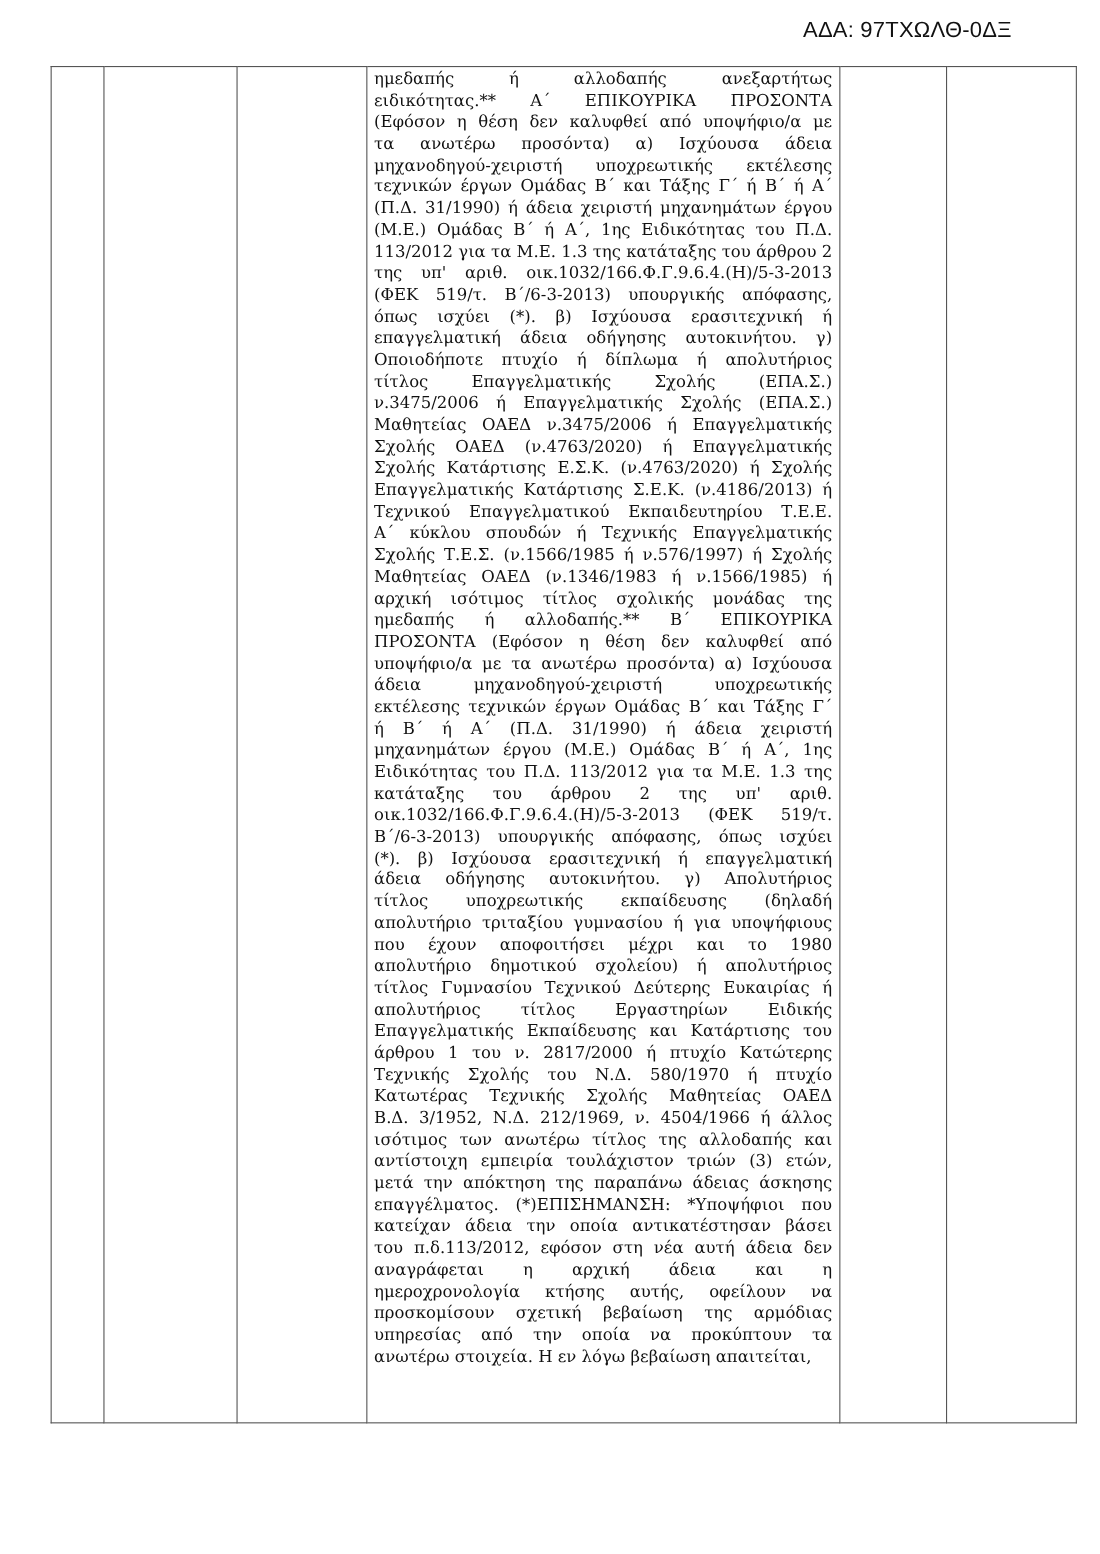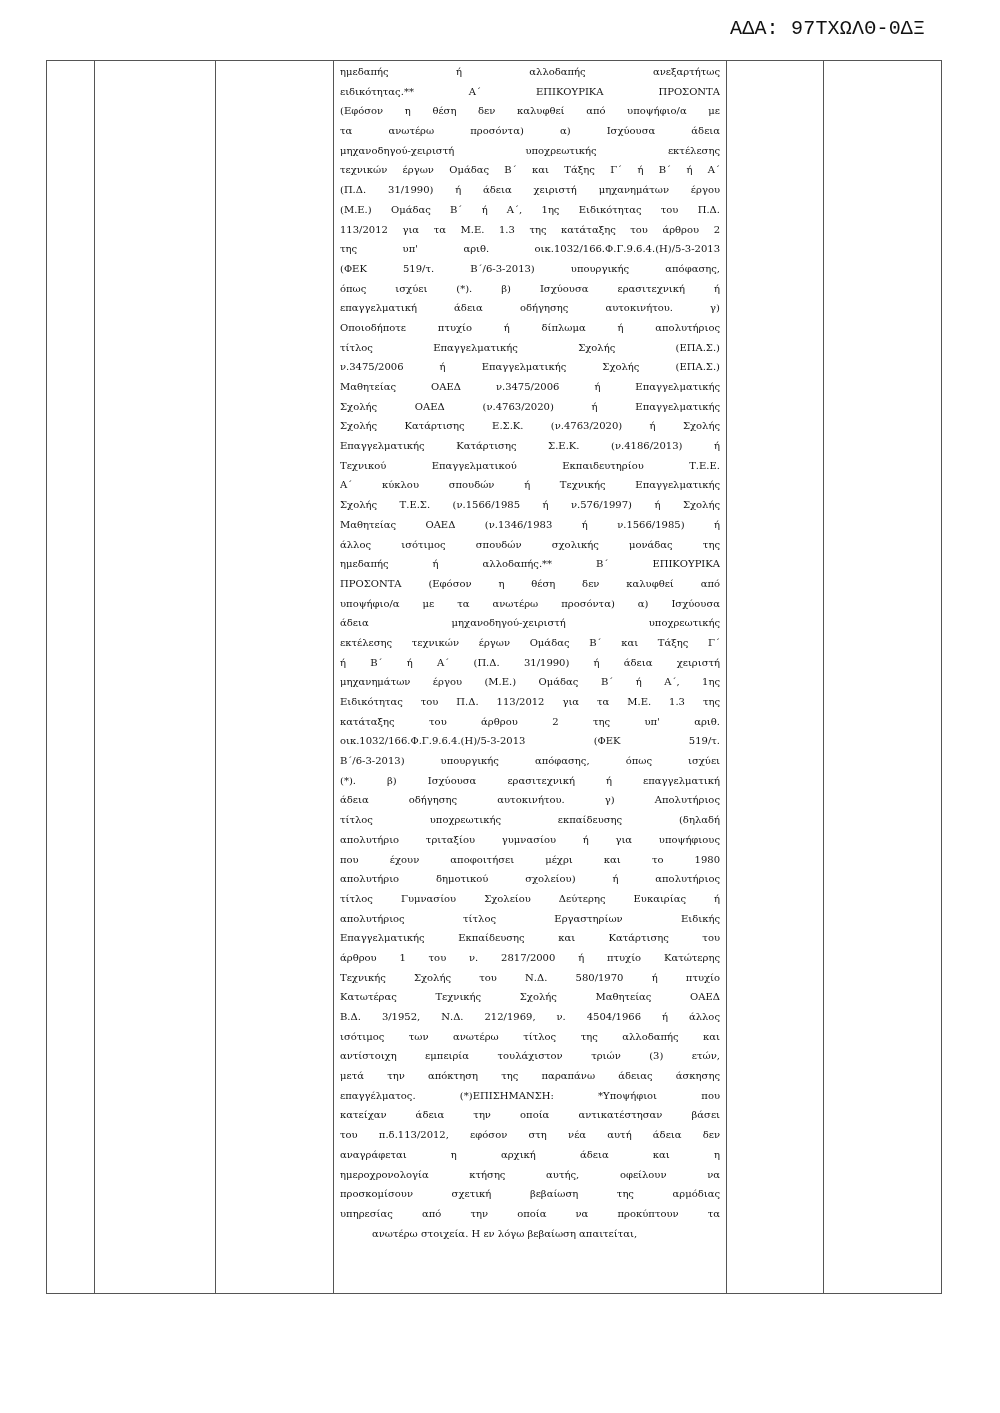--- a/index.html
+++ b/index.html
@@ -1,43 +1,43 @@
 <!DOCTYPE html>
 <html><head>
   <meta charset="utf-8">
   <style>
     html, body { margin: 0; padding: 0; background: #ffffff; }
     body { width: 1000px; height: 1413px; position: relative; overflow: hidden; }
     .page-ref {
       position: absolute; top: 17px; left: 730px;
-      font-family: Liberation Mono, monospace;
+      font-family: Liberation Sans, sans-serif;
       font-size: 20px; color: #111; letter-spacing: 0.2px;
     }
     .doc-table {
       position: absolute; top: 60px; left: 46px;
       border-collapse: collapse; table-layout: fixed;
     }
     .doc-table td {
       border: 1.5px solid #555; padding: 0; vertical-align: top;
       height: 1232px;
     }
     .c1 { width: 47px; } .c2 { width: 120px; } .c3 { width: 117px; }
     .c4 { width: 392px; } .c5 { width: 96px; } .c6 { width: 117px; }
     .text-cell { padding: 0 !important; }
     .lines {
       padding: 1px 6px 0 6px;
       font-family: "DejaVu Serif", "Liberation Serif", serif;
-      font-size: 10px; color: #111;
+      font-size: 15px; color: #111;
     }
     .line {
       display: block; height: 19.7px; line-height: 19.7px;
       text-align: justify; text-align-last: justify; white-space: nowrap;
       overflow: hidden;
     }
-    .line.last { text-align-last: left; margin-left: 32px; }
+    .line.last { text-align-last: left; }
   </style>
 </head>
 <body>
 
 <div class="page-ref">ΑΔΑ: 97ΤΧΩΛΘ-0ΔΞ</div>
 
 <table class="doc-table">
   <tbody>
       <tr>
     <td class="c1"></td>
@@ -62,39 +62,39 @@
             <span class="line">τίτλος Επαγγελματικής Σχολής (ΕΠΑ.Σ.)</span>
             <span class="line">ν.3475/2006 ή Επαγγελματικής Σχολής (ΕΠΑ.Σ.)</span>
             <span class="line">Μαθητείας ΟΑΕΔ ν.3475/2006 ή Επαγγελματικής</span>
             <span class="line">Σχολής ΟΑΕΔ (ν.4763/2020) ή Επαγγελματικής</span>
             <span class="line">Σχολής Κατάρτισης Ε.Σ.Κ. (ν.4763/2020) ή Σχολής</span>
             <span class="line">Επαγγελματικής Κατάρτισης Σ.Ε.Κ. (ν.4186/2013) ή</span>
             <span class="line">Τεχνικού Επαγγελματικού Εκπαιδευτηρίου Τ.Ε.Ε.</span>
             <span class="line">Α΄ κύκλου σπουδών ή Τεχνικής Επαγγελματικής</span>
             <span class="line">Σχολής Τ.Ε.Σ. (ν.1566/1985 ή ν.576/1997) ή Σχολής</span>
             <span class="line">Μαθητείας ΟΑΕΔ (ν.1346/1983 ή ν.1566/1985) ή</span>
-            <span class="line">άλλος ισότιμος σπουδών σχολικής μονάδας της</span>
+            <span class="line">αρχική ισότιμος τίτλος σχολικής μονάδας της</span>
             <span class="line">ημεδαπής ή αλλοδαπής.** Β΄ ΕΠΙΚΟΥΡΙΚΑ</span>
             <span class="line">ΠΡΟΣΟΝΤΑ (Εφόσον η θέση δεν καλυφθεί από</span>
             <span class="line">υποψήφιο/α με τα ανωτέρω προσόντα) α) Ισχύουσα</span>
             <span class="line">άδεια μηχανοδηγού-χειριστή υποχρεωτικής</span>
             <span class="line">εκτέλεσης τεχνικών έργων Ομάδας Β΄ και Τάξης Γ΄</span>
             <span class="line">ή Β΄ ή Α΄ (Π.Δ. 31/1990) ή άδεια χειριστή</span>
             <span class="line">μηχανημάτων έργου (Μ.Ε.) Ομάδας Β΄ ή Α΄, 1ης</span>
             <span class="line">Ειδικότητας του Π.Δ. 113/2012 για τα Μ.Ε. 1.3 της</span>
             <span class="line">κατάταξης του άρθρου 2 της υπ' αριθ.</span>
             <span class="line">οικ.1032/166.Φ.Γ.9.6.4.(Η)/5-3-2013 (ΦΕΚ 519/τ.</span>
             <span class="line">Β΄/6-3-2013) υπουργικής απόφασης, όπως ισχύει</span>
             <span class="line">(*). β) Ισχύουσα ερασιτεχνική ή επαγγελματική</span>
             <span class="line">άδεια οδήγησης αυτοκινήτου. γ) Απολυτήριος</span>
             <span class="line">τίτλος υποχρεωτικής εκπαίδευσης (δηλαδή</span>
             <span class="line">απολυτήριο τριταξίου γυμνασίου ή για υποψήφιους</span>
             <span class="line">που έχουν αποφοιτήσει μέχρι και το 1980</span>
             <span class="line">απολυτήριο δημοτικού σχολείου) ή απολυτήριος</span>
-            <span class="line">τίτλος Γυμνασίου Σχολείου Δεύτερης Ευκαιρίας ή</span>
+            <span class="line">τίτλος Γυμνασίου Τεχνικού Δεύτερης Ευκαιρίας ή</span>
             <span class="line">απολυτήριος τίτλος Εργαστηρίων Ειδικής</span>
             <span class="line">Επαγγελματικής Εκπαίδευσης και Κατάρτισης του</span>
             <span class="line">άρθρου 1 του ν. 2817/2000 ή πτυχίο Κατώτερης</span>
             <span class="line">Τεχνικής Σχολής του Ν.Δ. 580/1970 ή πτυχίο</span>
             <span class="line">Κατωτέρας Τεχνικής Σχολής Μαθητείας ΟΑΕΔ</span>
             <span class="line">Β.Δ. 3/1952, Ν.Δ. 212/1969, ν. 4504/1966 ή άλλος</span>
             <span class="line">ισότιμος των ανωτέρω τίτλος της αλλοδαπής και</span>
             <span class="line">αντίστοιχη εμπειρία τουλάχιστον τριών (3) ετών,</span>
             <span class="line">μετά την απόκτηση της παραπάνω άδειας άσκησης</span>
             <span class="line">επαγγέλματος. (*)ΕΠΙΣΗΜΑΝΣΗ: *Υποψήφιοι που</span>

